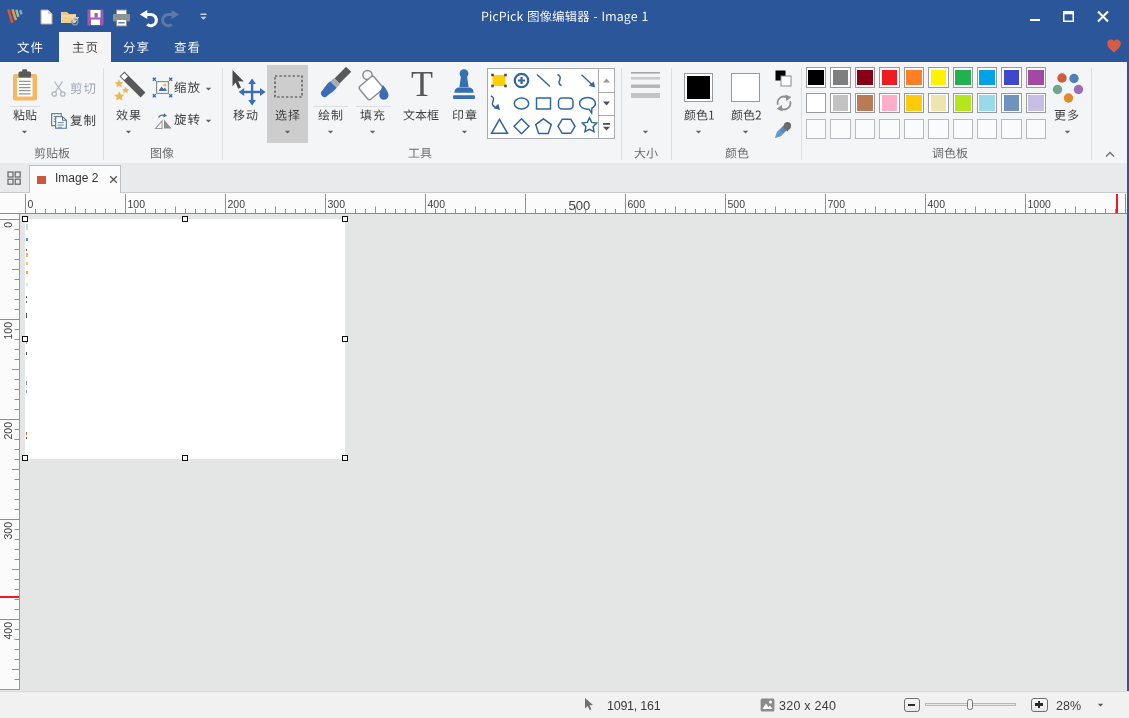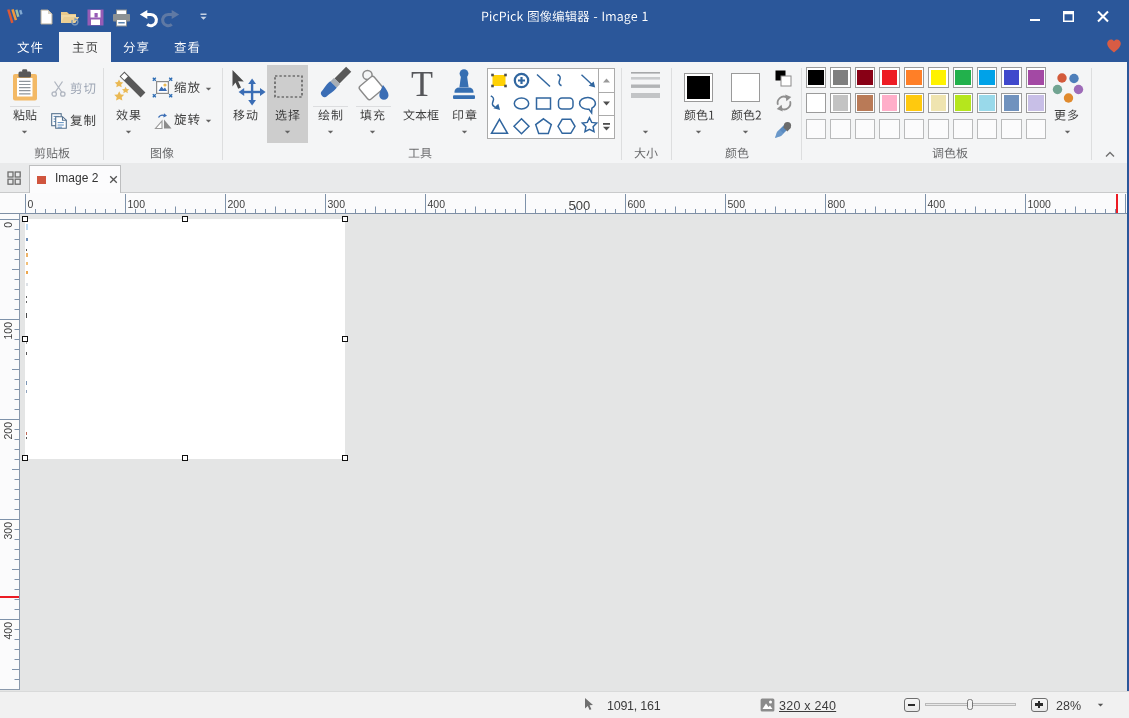--- a/index.html
+++ b/index.html
@@ -690,21 +690,21 @@
       <line x1="1125.5" y1="1" x2="1125.5" y2="20.5"></line>
     </svg>
     <div style="position:absolute;left:27.5px;top:197.5px;font-family:'Liberation Sans',sans-serif;font-size:10.5px;color:#3f3f3f;">0</div>
     <div style="position:absolute;left:127.5px;top:197.5px;font-family:'Liberation Sans',sans-serif;font-size:10.5px;color:#3f3f3f;">100</div>
     <div style="position:absolute;left:227.5px;top:197.5px;font-family:'Liberation Sans',sans-serif;font-size:10.5px;color:#3f3f3f;">200</div>
     <div style="position:absolute;left:327.5px;top:197.5px;font-family:'Liberation Sans',sans-serif;font-size:10.5px;color:#3f3f3f;">300</div>
     <div style="position:absolute;left:427.5px;top:197.5px;font-family:'Liberation Sans',sans-serif;font-size:10.5px;color:#3f3f3f;">400</div>
     <div style="position:absolute;left:527.5px;top:197.5px;font-family:'Liberation Sans',sans-serif;font-size:13px;color:#3f3f3f;padding-left:41px;">500</div>
     <div style="position:absolute;left:627.5px;top:197.5px;font-family:'Liberation Sans',sans-serif;font-size:10.5px;color:#3f3f3f;">600</div>
     <div style="position:absolute;left:727.5px;top:197.5px;font-family:'Liberation Sans',sans-serif;font-size:10.5px;color:#3f3f3f;">500</div>
-    <div style="position:absolute;left:827.5px;top:197.5px;font-family:'Liberation Sans',sans-serif;font-size:10.5px;color:#3f3f3f;">800</div>
+    <div style="position:absolute;left:827.5px;top:197.5px;font-family:'Liberation Sans',sans-serif;font-size:10.5px;color:#3f3f3f;">700</div>
     <div style="position:absolute;left:927.5px;top:197.5px;font-family:'Liberation Sans',sans-serif;font-size:10.5px;color:#3f3f3f;">400</div>
     <div style="position:absolute;left:1027.5px;top:197.5px;font-family:'Liberation Sans',sans-serif;font-size:10.5px;color:#3f3f3f;">1000</div>
     <div style="position:absolute;left:0px;top:213px;width:1129px;height:1px;background:#7e8fa5;"></div>
     <div style="position:absolute;left:1115.5px;top:193.5px;width:2px;height:19.5px;background:#ec1b24;"></div>
     <div style="position:absolute;left:0px;top:214px;width:1127px;height:477px;background:#e4e5e5;"></div>
     <div style="position:absolute;left:1127px;top:0px;width:2px;height:718px;background:#2b579a;"></div>
     <div style="position:absolute;left:0px;top:214px;width:19.5px;height:476px;background:#fbfbfc;border-right:1px solid #8a99ac;border-bottom:1px solid #8a99ac;box-sizing:border-box;"></div>
     <svg style="position:absolute;left:0px;top:214px;width:20px;height:476px;" width="20" height="476" stroke="#7e92aa" stroke-width="1">
       <line x1="0" y1="5.5" x2="19" y2="5.5"></line>
       <line x1="14.5" y1="15.5" x2="19" y2="15.5"></line>
@@ -790,21 +790,21 @@
     <div style="position:absolute;left:0px;top:691px;width:1129px;height:27px;background:#f1f1f1;border-top:1px solid #d9dada;box-sizing:border-box;"></div>
     <svg style="position:absolute;left:583px;top:697px;width:11px;height:14px;" width="11" height="14">
 <path d="M2 1 L2 11.5 L4.8 9 L6.6 13 L8.4 12.2 L6.6 8.3 L10 8 Z" fill="#6f6f6f"></path>
 </svg>
     <div style="position:absolute;left:607px;top:699px;font-family:'Liberation Sans',sans-serif;font-size:12.5px;color:#3c3c3c;letter-spacing:-0.25px;">1091, 161</div>
     <svg style="position:absolute;left:760px;top:698px;width:15px;height:14px;" width="15" height="14">
 <rect x="0.6" y="0.6" width="13.8" height="12.8" rx="1.5" fill="#8b8b8b"></rect>
 <path d="M2.5 11 L6 5.5 L8.5 9 L10 7.5 L12.5 11 Z" fill="#fff"></path>
 <circle cx="10.5" cy="4" r="1.5" fill="#fff"></circle>
 </svg>
-    <div style="position:absolute;left:779px;top:699px;font-family:'Liberation Sans',sans-serif;font-size:12.5px;color:#3c3c3c;letter-spacing:0.25px;text-decoration:underline;">320 x 240</div>
+    <div style="position:absolute;left:779px;top:699px;font-family:'Liberation Sans',sans-serif;font-size:12.5px;color:#3c3c3c;letter-spacing:0.25px;">320 x 240</div>
     <div style="position:absolute;left:903.5px;top:697.5px;width:16.5px;height:14.5px;background:linear-gradient(#f7f7f7,#e9e9e9);border:1.4px solid #6f6f6f;border-radius:3px;box-sizing:border-box;">
       <div style="position:absolute;left:3.2px;top:5px;width:7.6px;height:2.2px;background:#2a2a2a;"></div>
     </div>
     <div style="position:absolute;left:925px;top:703.2px;width:91px;height:3px;background:#e8e8e8;border:1px solid #b9b9b9;box-sizing:border-box;"></div>
     <div style="position:absolute;left:966.5px;top:698.5px;width:6.5px;height:11.5px;background:#f3f3f3;border:1.2px solid #777;border-radius:2.5px;box-sizing:border-box;"></div>
     <div style="position:absolute;left:1031px;top:697.5px;width:16.5px;height:14.5px;background:linear-gradient(#f7f7f7,#e9e9e9);border:1.4px solid #6f6f6f;border-radius:3px;box-sizing:border-box;">
 <div style="position:absolute;left:3.2px;top:4.9px;width:7.6px;height:2.2px;background:#2a2a2a;"></div>
 <div style="position:absolute;left:5.9px;top:2.2px;width:2.2px;height:7.6px;background:#2a2a2a;"></div>
     </div>
     <div style="position:absolute;left:1056px;top:699px;font-family:'Liberation Sans',sans-serif;font-size:12.5px;color:#3c3c3c;">28%</div>

